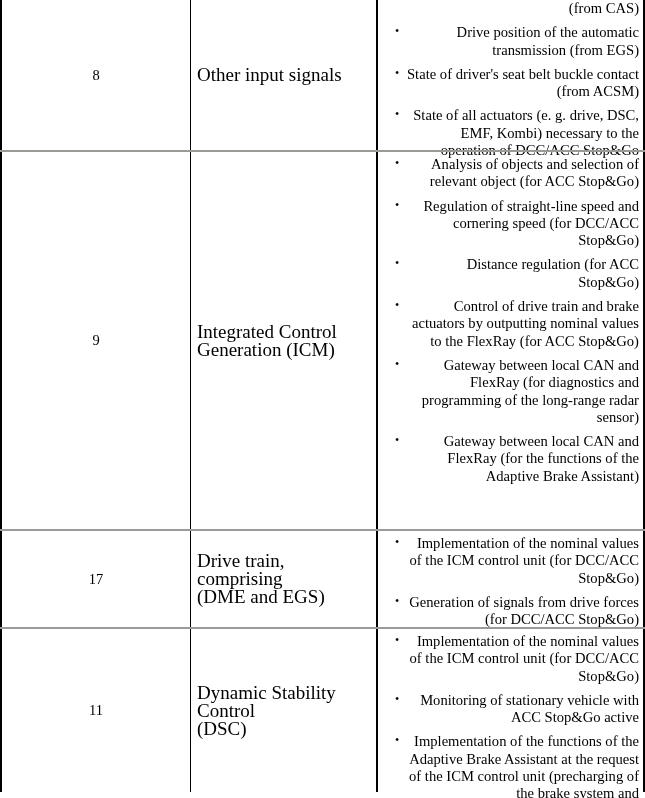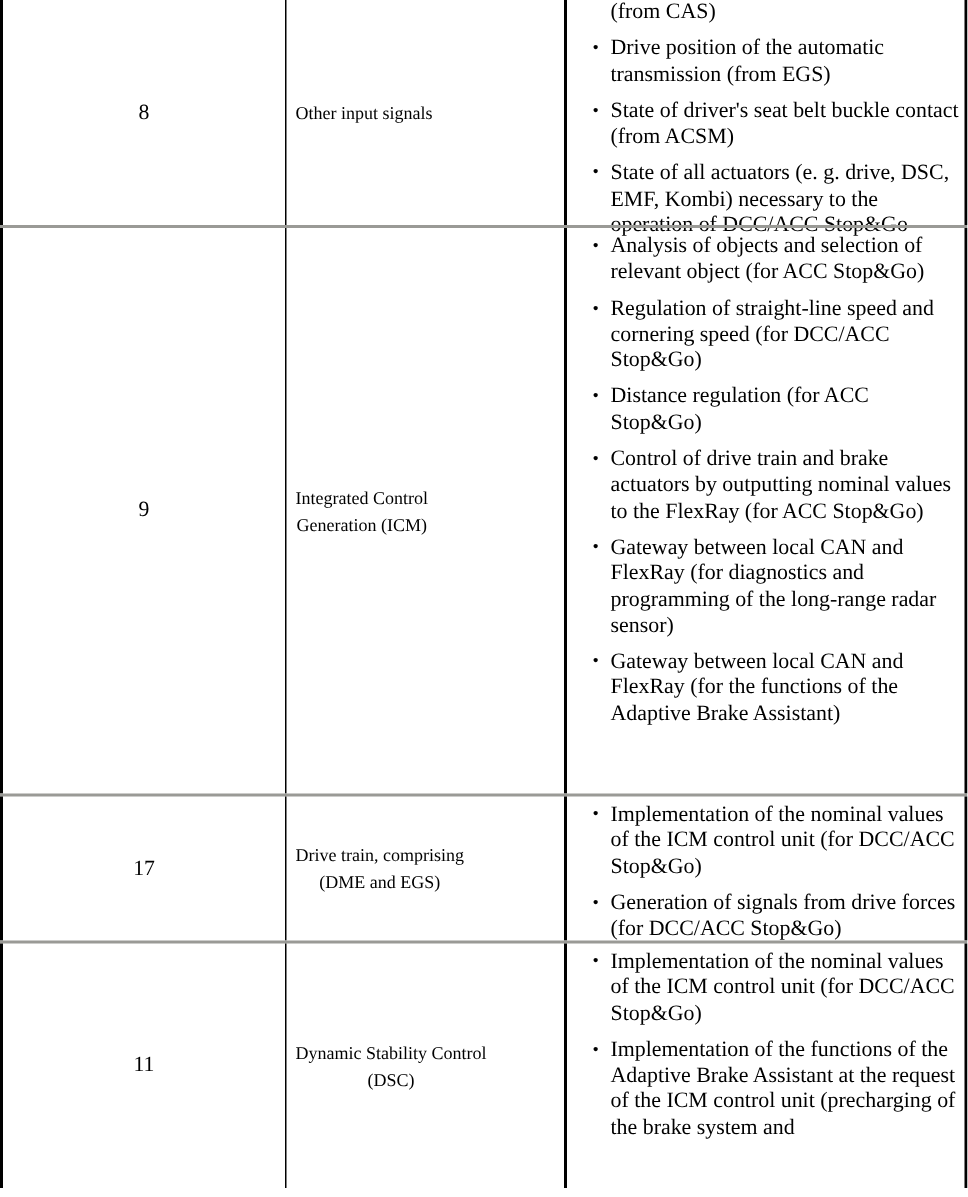--- a/index.html
+++ b/index.html
@@ -56,43 +56,43 @@
     font-size: 14.5px;
     line-height: 17px;
   }
   .c-name {
     width: 187px;
     flex: 0 0 187px;
     border-right: 2px solid #000000;
     display: flex;
     align-items: center;
     padding: 0 6px 0 6px;
-    font-size: 12px;
+    font-size: 19px;
     line-height: 18px;
-    text-align: center;
   }
   .c-desc {
     flex: 1 1 auto;
     border-right: 2px solid #000000;
     padding: 4px 4px 4px 0;
   }
 
   
   ul.blist {
     list-style: none;
     margin: 0;
     padding: 0;
   }
   ul.blist li {
     position: relative;
     padding-left: 29px;
     margin: 0 0 7px 0;
     font-size: 14.6px;
     line-height: 17.3px;
     text-indent: 0;
+    text-align: right;
   }
   ul.blist li:last-child {
     margin-bottom: 0;
     font-family: Liberation Serif, serif;
   }
   ul.blist li::before {
     content: "\2022";
     position: absolute;
     left: 17px;
     top: -1px;
@@ -185,18 +185,19 @@
         </div>
         <div class="cell c-name">
           <div class="namelines">
             <span>Dynamic Stability Control</span>
             <span>(DSC)</span>
           </div>
         </div>
         <div class="cell c-desc">
           <ul class="blist">
             <li class="">Implementation of the nominal values of the ICM control unit (for DCC/ACC Stop&amp;Go)</li>
+            <li class="">Monitoring of stationary vehicle with ACC Stop&amp;Go active</li>
             <li class="">Implementation of the functions of the Adaptive Brake Assistant at the request of the ICM control unit (precharging of the brake system and</li>
           </ul>
         </div>
       </div>
     </div>
 </div>
 
 </body></html>

